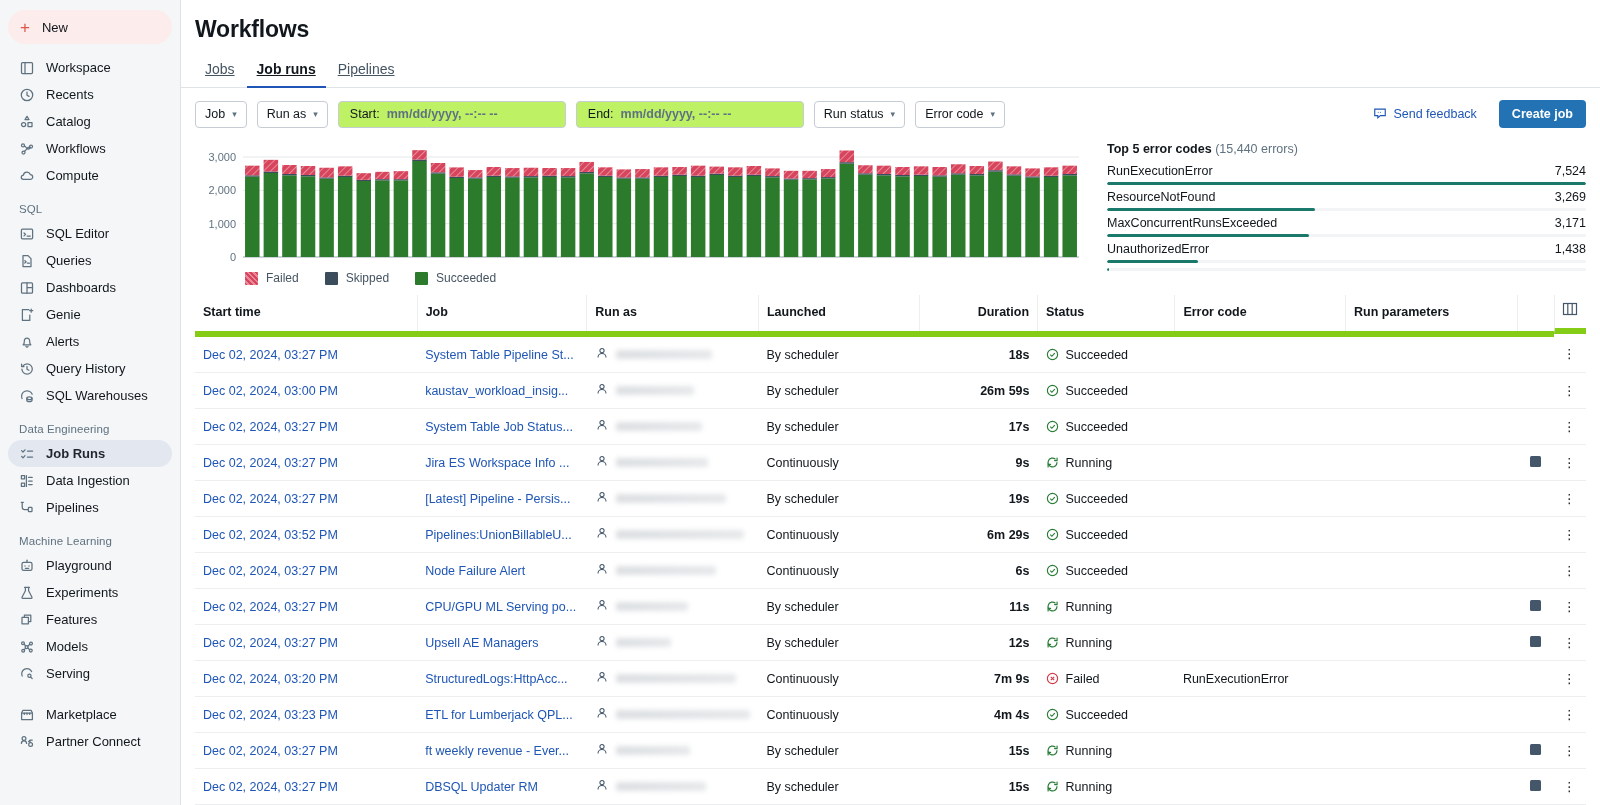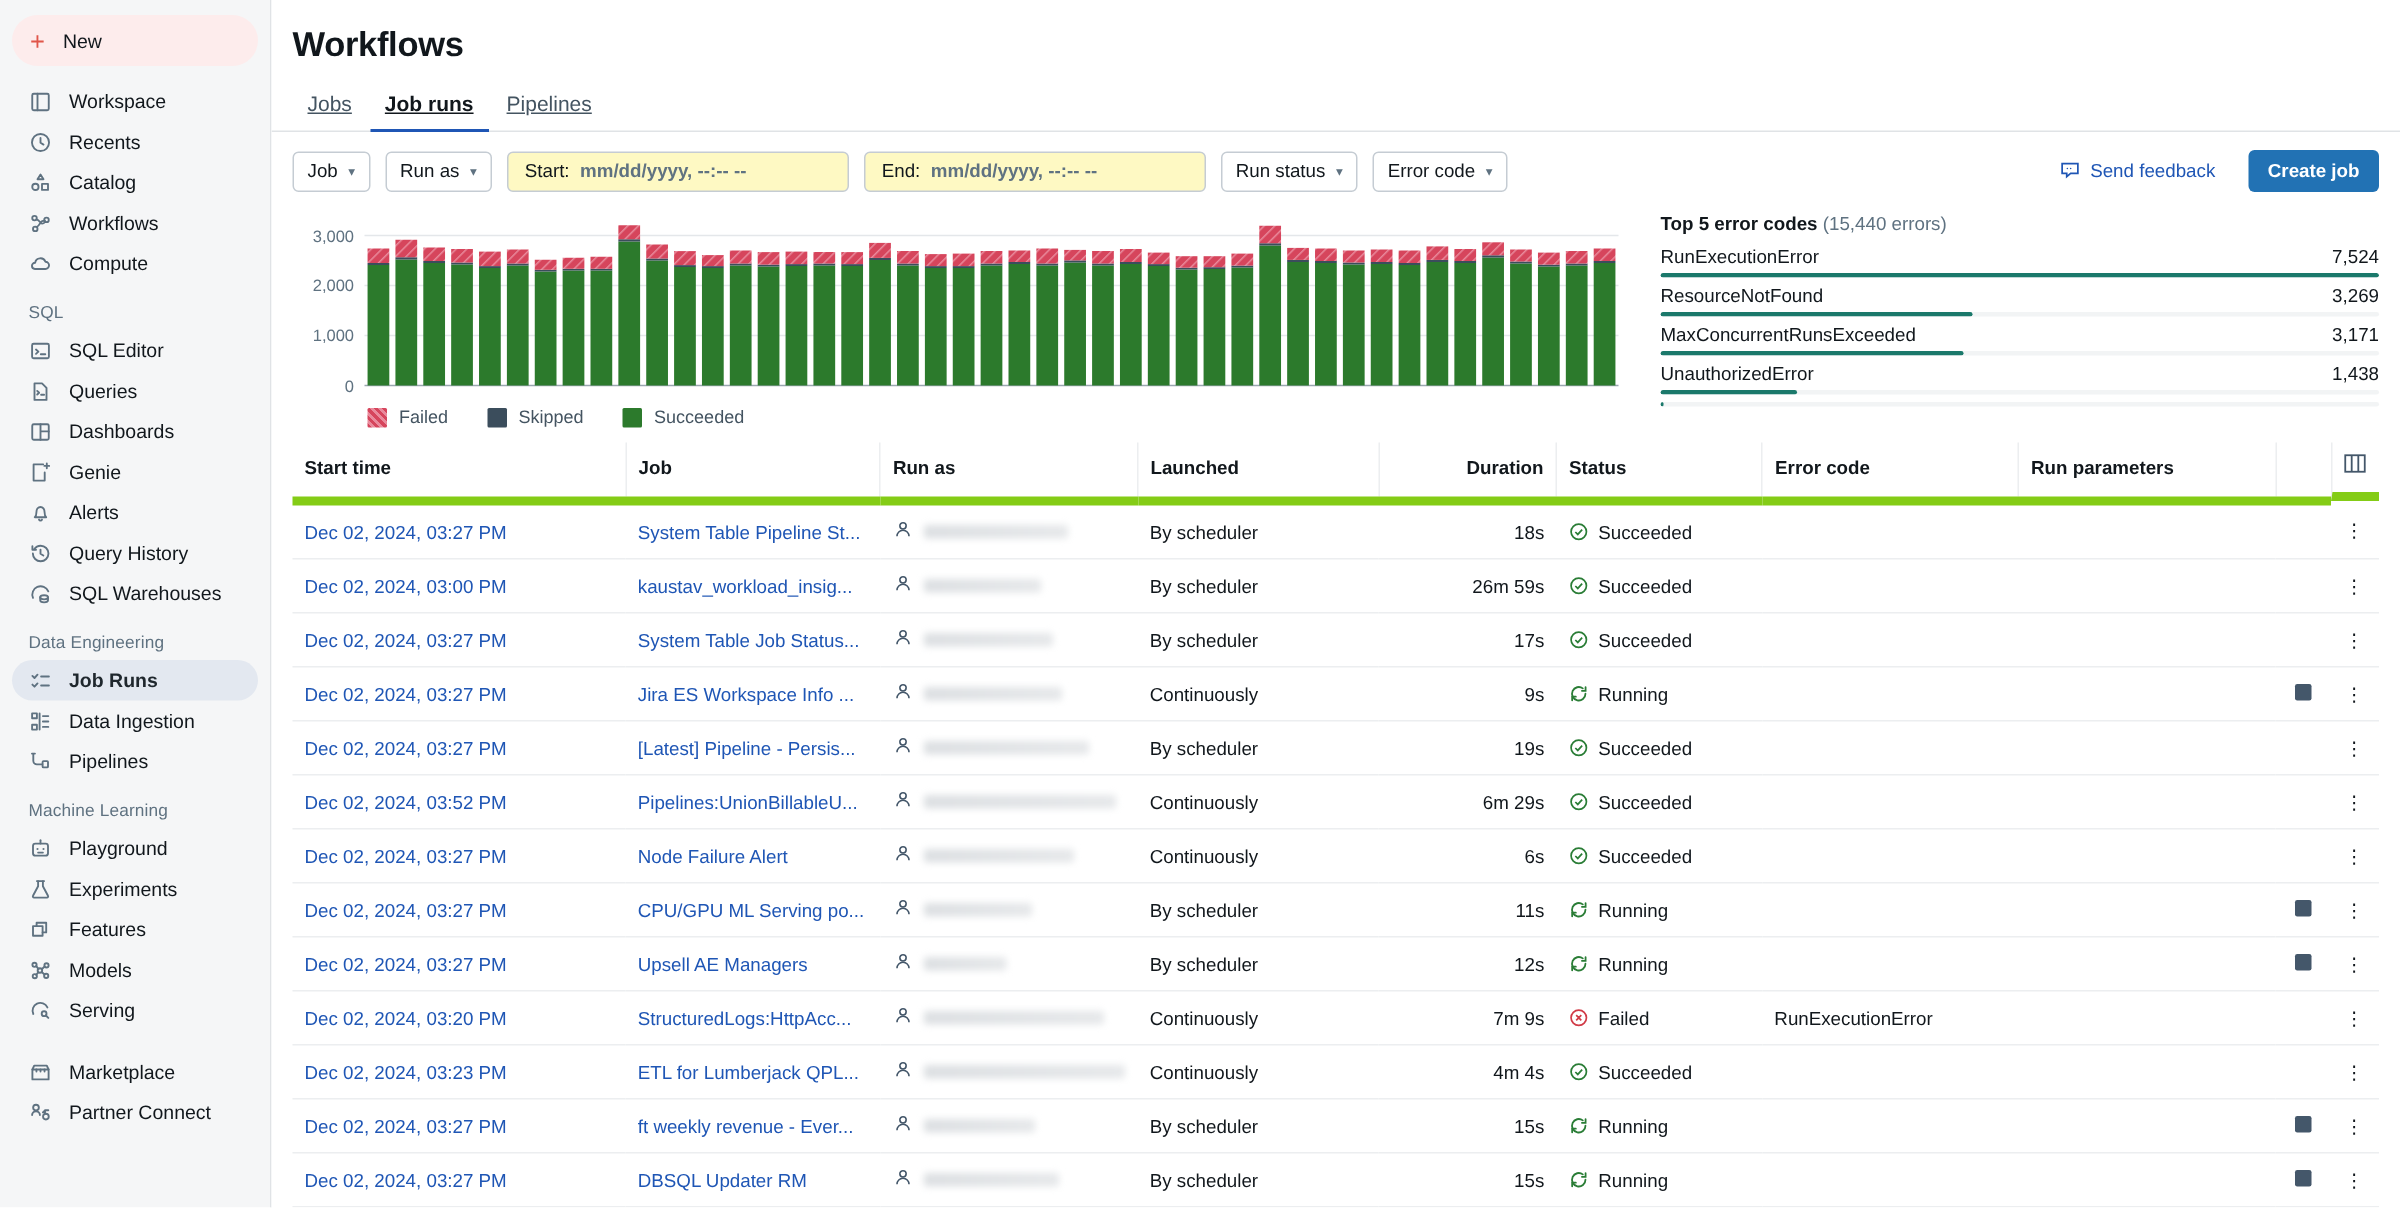--- a/index.html
+++ b/index.html
@@ -50,21 +50,21 @@
   .tab.active { color: #11171c; font-weight: 700; border-bottom-color: #1f56b5; }
 
   .filterbar { display: flex; align-items: center; padding: 12px 14px 0 14px; gap: 10px; }
   .fbtn {
     height: 27px; border: 1px solid #c5ccd3; border-radius: 4px; background: #fff;
     display: flex; align-items: center; gap: 7px; padding: 0 9px;
     font-size: 12.5px; color: #11171c; cursor: pointer; white-space: nowrap;
   }
   .fbtn .caret { font-size: 9px; color: #5f7281; }
   .dateinput {
-    height: 27px; border: 1px solid #c5ccd3; border-radius: 4px; background: #fef9c3;
+    height: 27px; border: 1px solid #c5ccd3; border-radius: 4px; background: #bef264;
     display: flex; align-items: center; gap: 7px; padding: 0 11px;
     font-size: 12.5px; color: #11171c; cursor: text;
   }
   .dateinput .ph { color: #5f7281; font-weight: bold; }
   .dateinput.start { width: 228px; }
   .dateinput.end { width: 228px; }
   .spacer { flex: 1 1 auto; }
   .feedback {
     display: flex; align-items: center; gap: 6px;
     font-size: 12.5px; color: #1f56b5; cursor: pointer; margin-right: 12px;
@@ -103,21 +103,21 @@
     padding: 7px 8px 9px 8px; border-bottom: 6px solid #84cc16;
     border-left: 1px solid #eceef0; white-space: nowrap;
   }
   table.runs th:first-child { border-left: none; }
   table.runs th.num { text-align: right; }
   table.runs td {
     font-size: 12.5px; color: #11171c; padding: 9px 8px;
     border-bottom: 1px solid #eceef0; white-space: nowrap;
     overflow: hidden; text-overflow: ellipsis;
   }
-  table.runs td.num { text-align: right; }
+  table.runs td.num { text-align: right; font-weight: bold; }
   .link { color: #1f56b5; cursor: pointer; }
   .runas-cell { display: flex; align-items: center; gap: 7px; }
   .redact { height: 9px; border-radius: 2px;
     background: linear-gradient(90deg,#dcdfe2,#e6e8ea);
     filter: blur(2.4px); display: block; }
   .status-cell { display: flex; align-items: center; gap: 7px; }
   .st-ico { width: 13px; height: 13px; flex: 0 0 13px; display: block; }
   .kebab { color: #8a99a6; font-size: 13px; letter-spacing: 1px; cursor: pointer; text-align: center; }
   .stopbtn {
     width: 11px; height: 11px; background: #44576a; border-radius: 1.5px;

